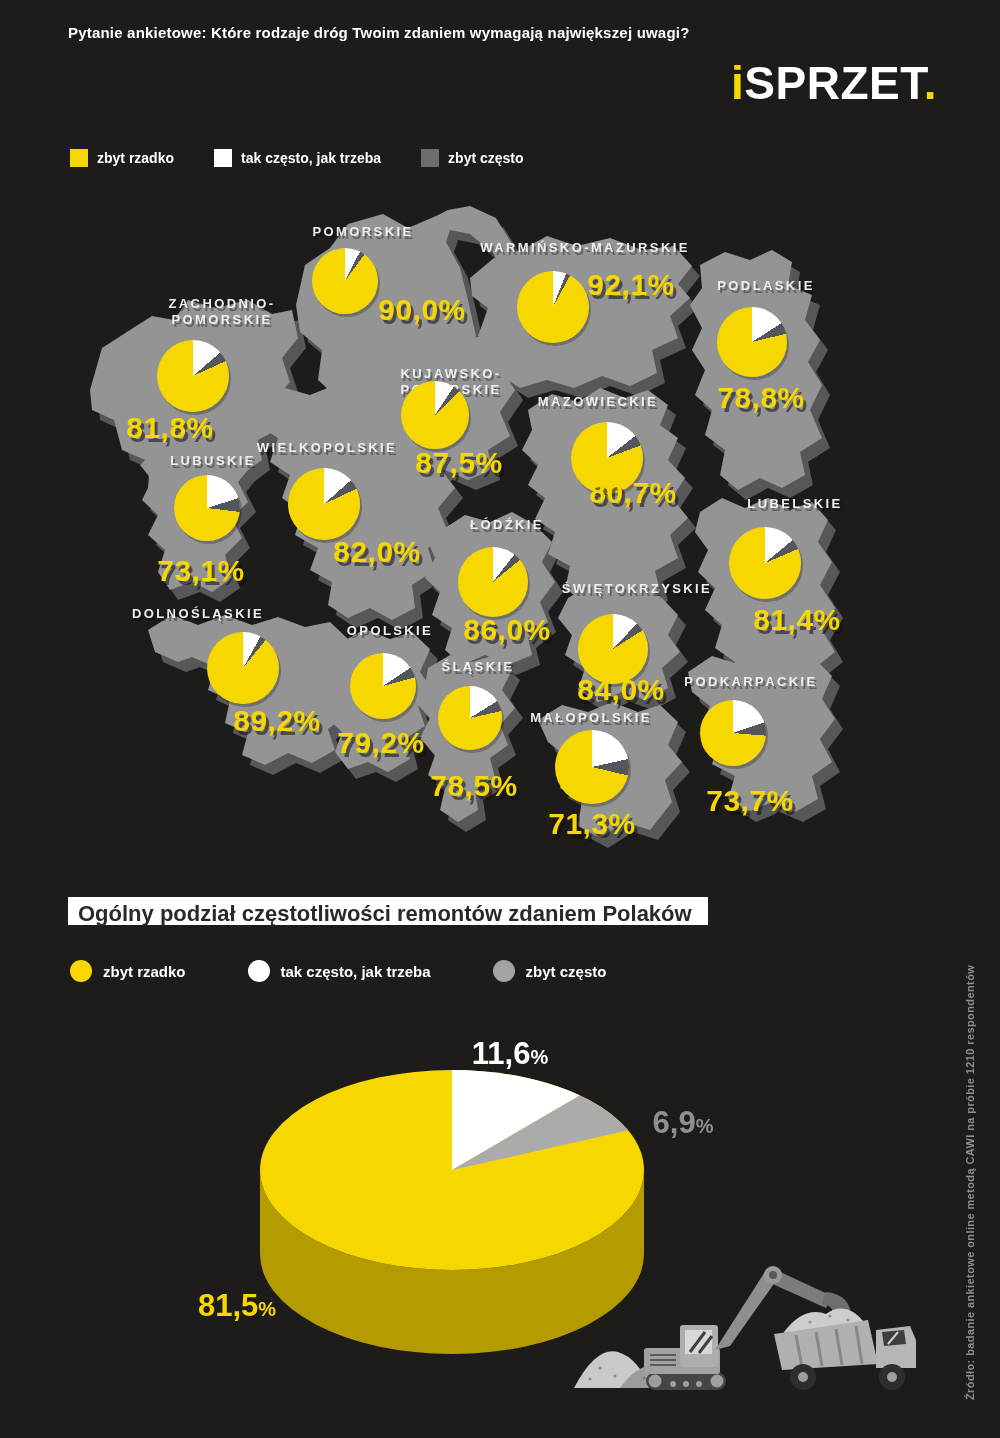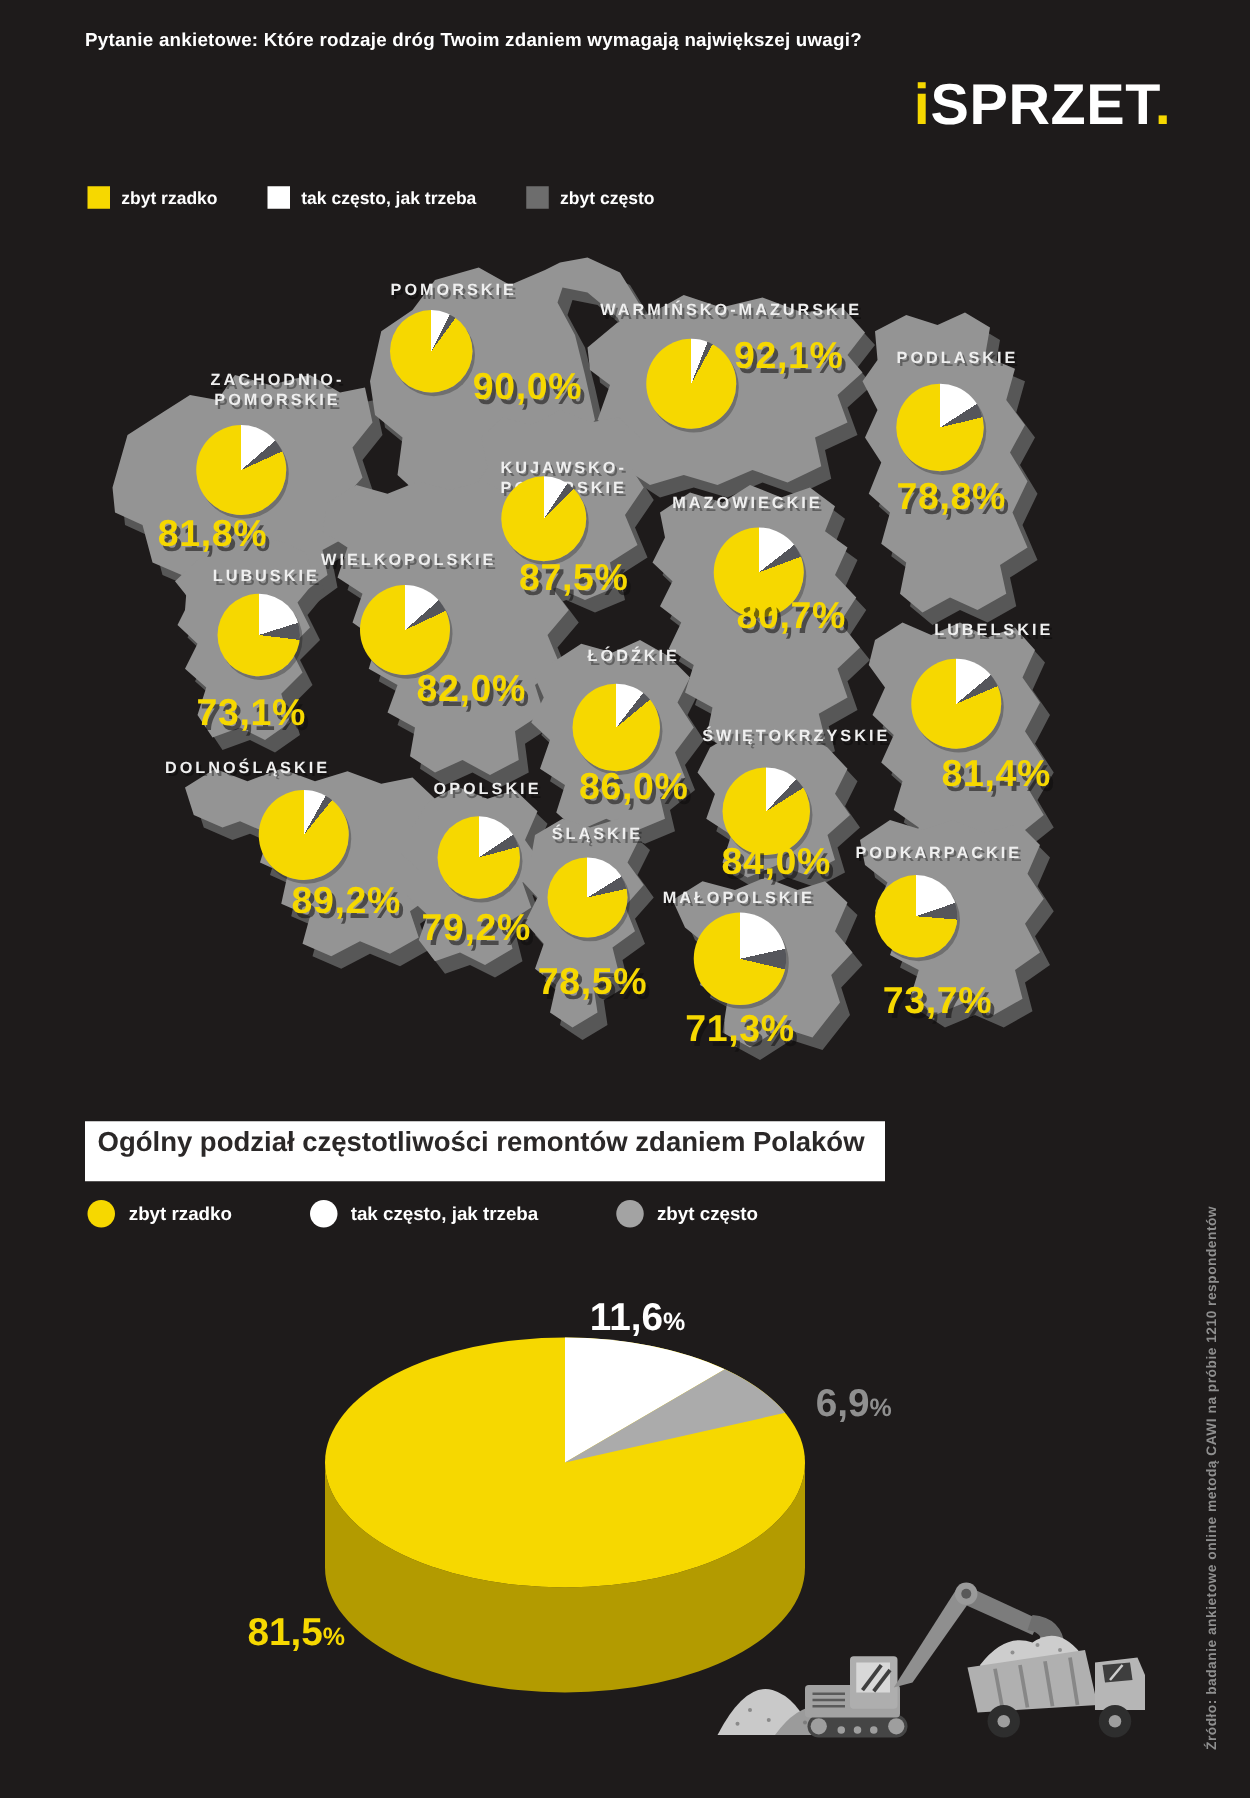--- a/index.html
+++ b/index.html
@@ -51,21 +51,21 @@
     box-shadow:2px 3px 0 rgba(0,0,0,.25);
   }
   .region-pct{
     position:absolute;transform:translateX(-50%);
     color:#f6d800;font-size:30px;font-weight:800;letter-spacing:.5px;white-space:nowrap;
     text-shadow:3px 4px 0 rgba(15,13,13,.55);
   }
   
   .section2-box{
     position:absolute;left:68px;top:897px;background:#ffffff;color:#2b2828;
-    font-size:22px;font-weight:bold;line-height:34px;height:48px;
+    font-size:22px;font-weight:bold;line-height:34px;height:28px;
     padding:0 16px 0 10px;white-space:nowrap;
   }
   
   #big-pie{position:absolute;left:180px;top:1040px;width:560px;height:330px;}
   .bp-label{position:absolute;font-weight:800;white-space:nowrap;}
   .bp-label .pct-sign{font-size:20px;font-weight:bold;}
   .bp-label-white{left:452px;top:1036px;transform:translateX(-50%);color:#ffffff;font-size:31px;left:510px;}
   .bp-label-gray{left:683px;top:1105px;transform:translateX(-50%);color:#8f8f8f;font-size:31px;}
   .bp-label-yellow{left:237px;top:1288px;transform:translateX(-50%);color:#f6d800;font-size:31px;}
   

